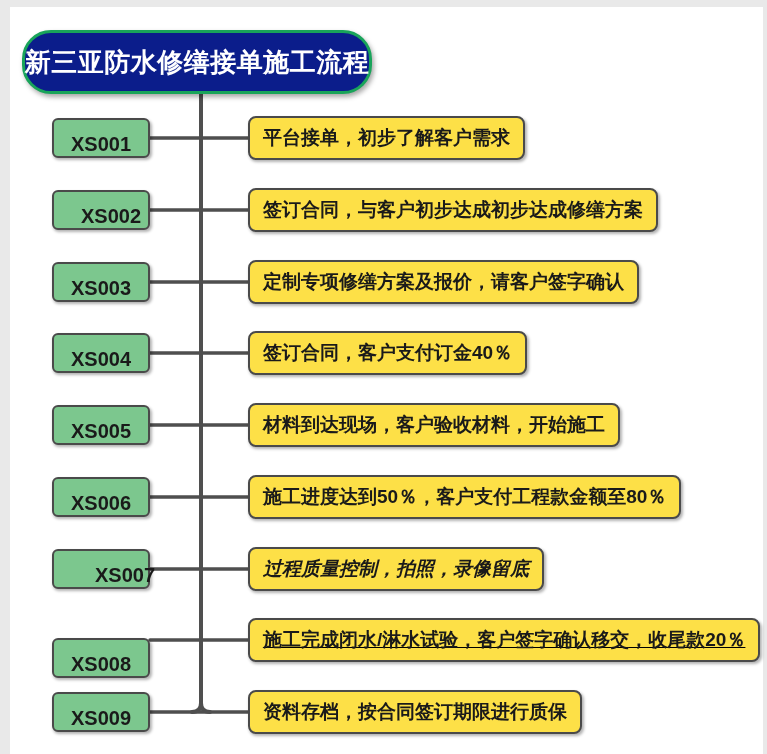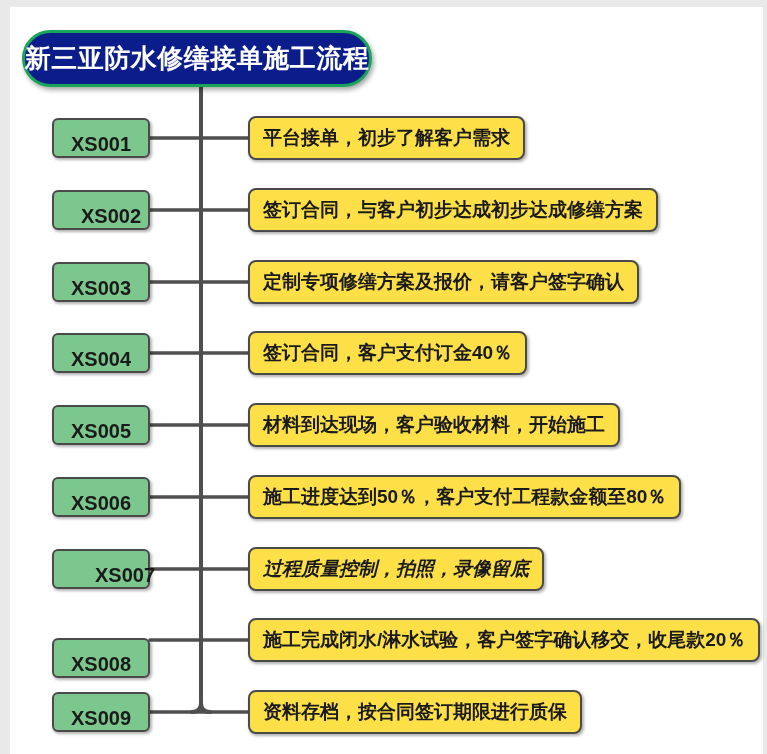--- a/index.html
+++ b/index.html
@@ -23,21 +23,21 @@
   }
   #wires {
     position: absolute;
     left: 0; top: 0;
     width: 767px; height: 754px;
     pointer-events: none;
   }
   .title-pill {
     position: absolute;
     left: 22px; top: 30px;
-    width: 350px; height: 57px;
+    width: 350px; height: 64px;
     background: #0b1d8b;
     border: 3.5px solid #19a45a;
     border-radius: 29px;
     display: flex;
     align-items: center;
     justify-content: center;
     box-shadow: 2px 3px 5px rgba(0,0,0,0.35);
   }
   .title-pill .title-text {
     color: #ffffff;
@@ -170,21 +170,21 @@
       </div>
       <div class="desc-node" style="top: 547px; font-style: italic;">
         <span class="desc-text">过程质量控制，拍照，录像留底</span>
       </div>
     </div>
 
     <div class="row">
       <div class="code-node" style="top: 638px;">
         <span class="code-text">XS008</span>
       </div>
-      <div class="desc-node" style="top: 618px;">
+      <div class="desc-node" style="top: 618px; text-decoration: underline;">
         <span class="desc-text">施工完成闭水/淋水试验，客户签字确认移交，收尾款20％</span>
       </div>
     </div>
 
     <div class="row">
       <div class="code-node" style="top: 692px;">
         <span class="code-text">XS009</span>
       </div>
       <div class="desc-node" style="top: 690px;">
         <span class="desc-text">资料存档，按合同签订期限进行质保</span>

